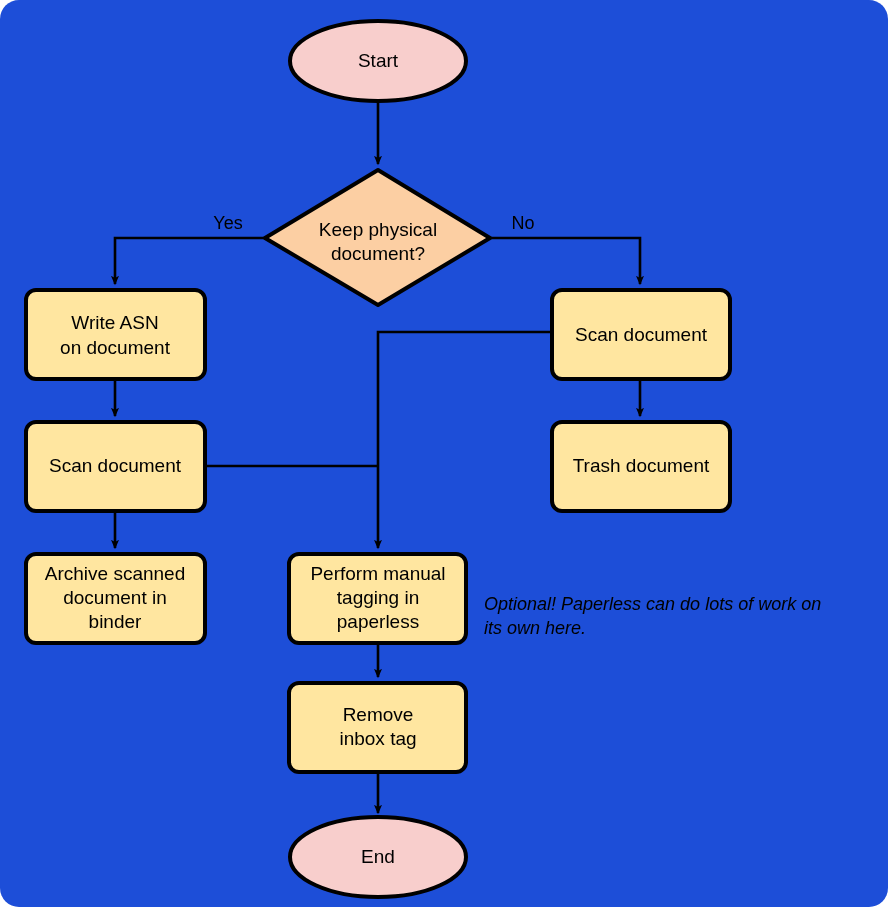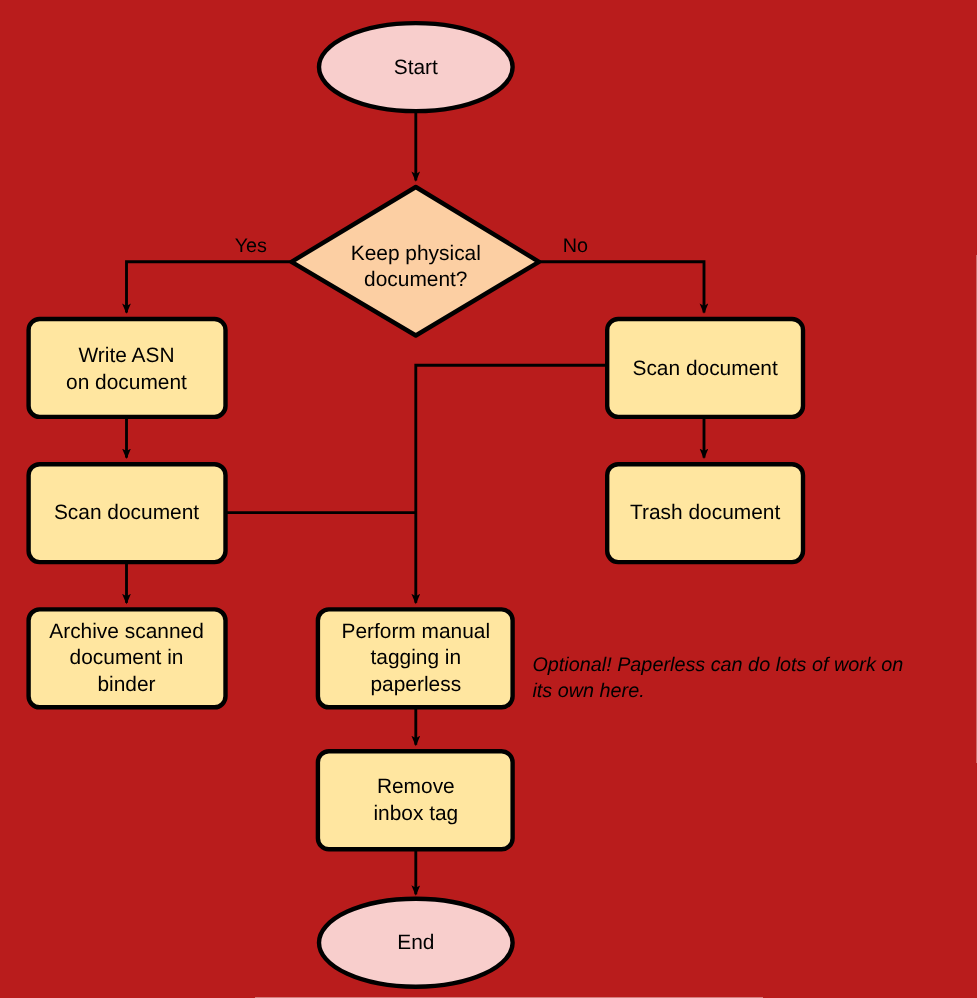--- a/index.html
+++ b/index.html
@@ -11,21 +11,22 @@
   body {
     width: 888px;
     height: 907px;
     font-family: "Liberation Sans", sans-serif;
     overflow: hidden;
   }
   #flow-root {
     position: relative;
     width: 888px;
     height: 907px;
-    background: #b91c1c;
+    background: #1d4ed8;
+    border-radius: 19px;
   }
   #flow-svg {
     position: absolute;
     top: 0;
     left: 0;
     width: 888px;
     height: 907px;
     display: block;
   }
   .node-label {

